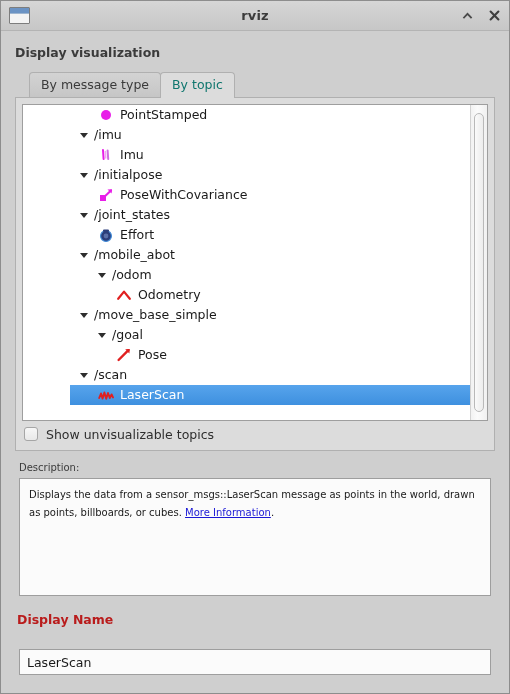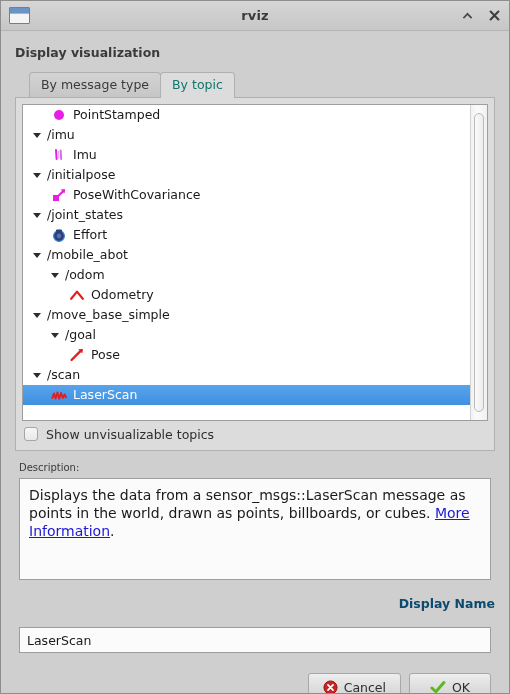--- a/index.html
+++ b/index.html
@@ -139,20 +139,21 @@
     height: 317px;
     background: #ffffff;
     border: 1px solid #9e9e9e;
     box-sizing: border-box;
     overflow: hidden;
   }
   .tree {
     position: absolute;
     left: 0; top: 0; right: 17px; bottom: 0;
     overflow: hidden;
+    padding-left: 47px;
   }
   .row {
     height: 20px;
     display: flex;
     align-items: center;
     font-size: 12.5px;
     color: #1a1a1a;
     white-space: nowrap;
     cursor: default;
     box-sizing: border-box;
@@ -221,42 +222,41 @@
     flex: 0 0 auto;
   }
 
   
   .desc-label {
     font-size: 10px;
     color: #3b3b3b;
     margin: 11px 0 5px 4px;
   }
   .desc-box {
-    height: 102px;
+    height: 118px;
     background: #fbfbfb;
     border: 1px solid #9e9e9e;
     box-sizing: border-box;
     padding: 7px 9px;
-    font-size: 14px;
+    font-size: 10px;
     color: #1a1a1a;
     line-height: 18px;
     margin: 0 4px;
   }
   .desc-box a {
     color: #1b18d6;
     text-decoration: underline;
   }
 
   
   .dn-label {
     font-size: 12.5px;
     font-weight: bold;
-    color: #0c4a6e;
-    margin: 16px 0 16px 2px;
-    text-align: right;
+    color: #b91c1c;
+    margin: 16px 0 22px 2px;
   }
   .dn-input {
     display: block;
     width: calc(100% - 8px);
     margin: 0 4px;
     height: 26px;
     background: #fbfbfb;
     border: 1px solid #9e9e9e;
     box-sizing: border-box;
     padding: 0 7px;

